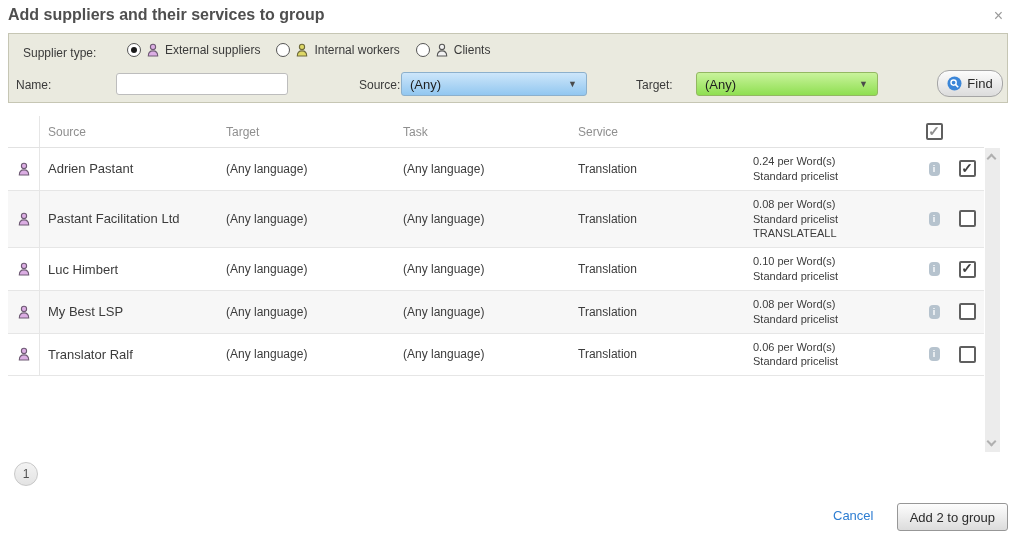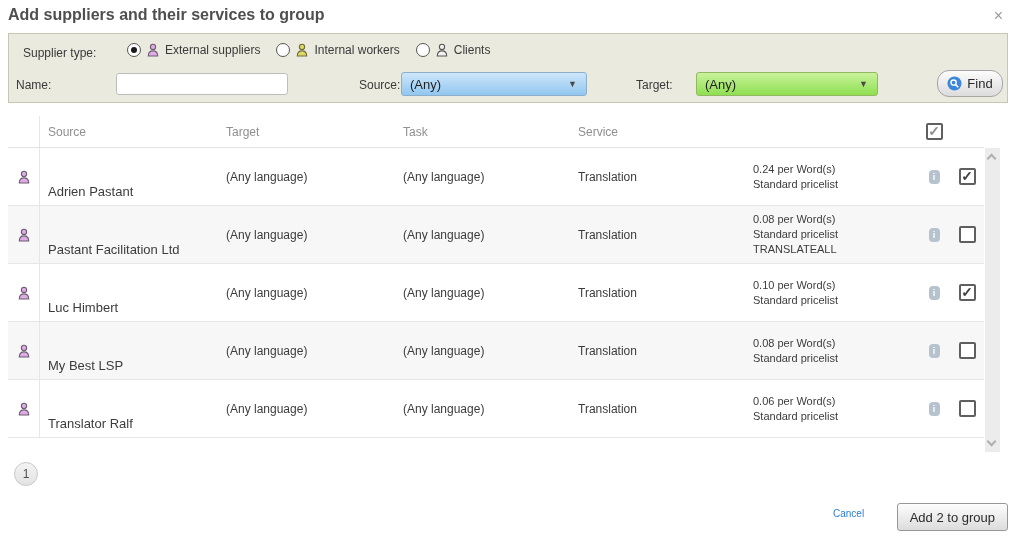--- a/index.html
+++ b/index.html
@@ -51,21 +51,21 @@
   .thead { display:grid; grid-template-columns:32px 178px 177px 175px 175px 173px 32px 34px;
     height:32px; align-items:center; border-bottom:1px solid #e2e2e2; }
   .th { font-size:12px; color:#8f8f8f; padding-left:8px; }
   .th-icon { border-right:1px solid #e6e6e6; height:100%; }
   .trow { display:grid; grid-template-columns:32px 178px 177px 175px 175px 173px 32px 34px;
     align-items:center; border-bottom:1px solid #e6e6e6; min-height:40px; background:#fff; }
   .trow:nth-child(even) { background:#f7f7f7; }
   .cell { padding:6px 8px; font-size:12px; color:#3c3c3c; }
   .c-icon { display:flex; justify-content:center; padding:6px 0; border-right:1px solid #e6e6e6;
     align-self:stretch; align-items:center; }
-  .c-supplier { font-size:13px;margin-top:30px; }
+  .c-supplier { font-size:13px; }
   .c-service { font-size:11px; line-height:1.35; color:#3c3c3c; }
   .c-info { display:flex; justify-content:center; padding:6px 0; }
   .c-check { display:flex; justify-content:center; padding:6px 0; }
 
   .info-badge { width:11px; height:14px; border-radius:4px; background:#b6c3ce; color:#fff;
     font-size:9px; font-weight:bold; display:inline-flex; align-items:center; justify-content:center;
     cursor:pointer; }
   .checkbox { width:17px; height:17px; background:#fff; border:2px solid #5f5f5f; border-radius:2px;
     display:inline-flex; align-items:center; justify-content:center; cursor:pointer; position:relative; }
   .checkbox .check { display:none; font-size:14px; font-weight:bold; color:#3f3f3f;
@@ -78,21 +78,21 @@
   .scrollbar { position:absolute; right:-16px; top:32px; width:15px; height:304px; background:#ececec; }
   .chev { position:absolute; left:3px; width:7px; height:7px;
     border-left:2px solid #b0b0b0; border-top:2px solid #b0b0b0; }
   .chev-up { top:7px; transform:rotate(45deg); }
   .chev-down { bottom:7px; transform:rotate(225deg); }
 
   
   .page-btn { position:absolute; left:14px; top:462px; width:24px; height:24px; border-radius:50%;
     background:linear-gradient(#f3f3f3,#e3e3e3); border:1px solid #c8c8c8; color:#4f4f4f;
     font-size:12px; display:flex; align-items:center; justify-content:center; cursor:pointer; }
-  .cancel-link { position:absolute; left:833px; top:508px; font-size:10px; color:#2d7dd2; cursor:pointer; }
+  .cancel-link { position:absolute; left:833px; top:508px; font-size:13px; color:#2d7dd2; cursor:pointer; }
   .submit-btn { position:absolute; right:9px; top:503px; height:28px; padding:0 12px;
     background:linear-gradient(#fdfdfd,#dcdcdc); border:1px solid #979797; border-radius:3px;
     font-size:13px; color:#2a2a2a; font-family:"Liberation Sans", sans-serif; cursor:pointer; }
 </style>
 </head>
 <body>
 
 <div class="dialog">
 
   <div class="dlg-title">Add suppliers and their services to group</div>

